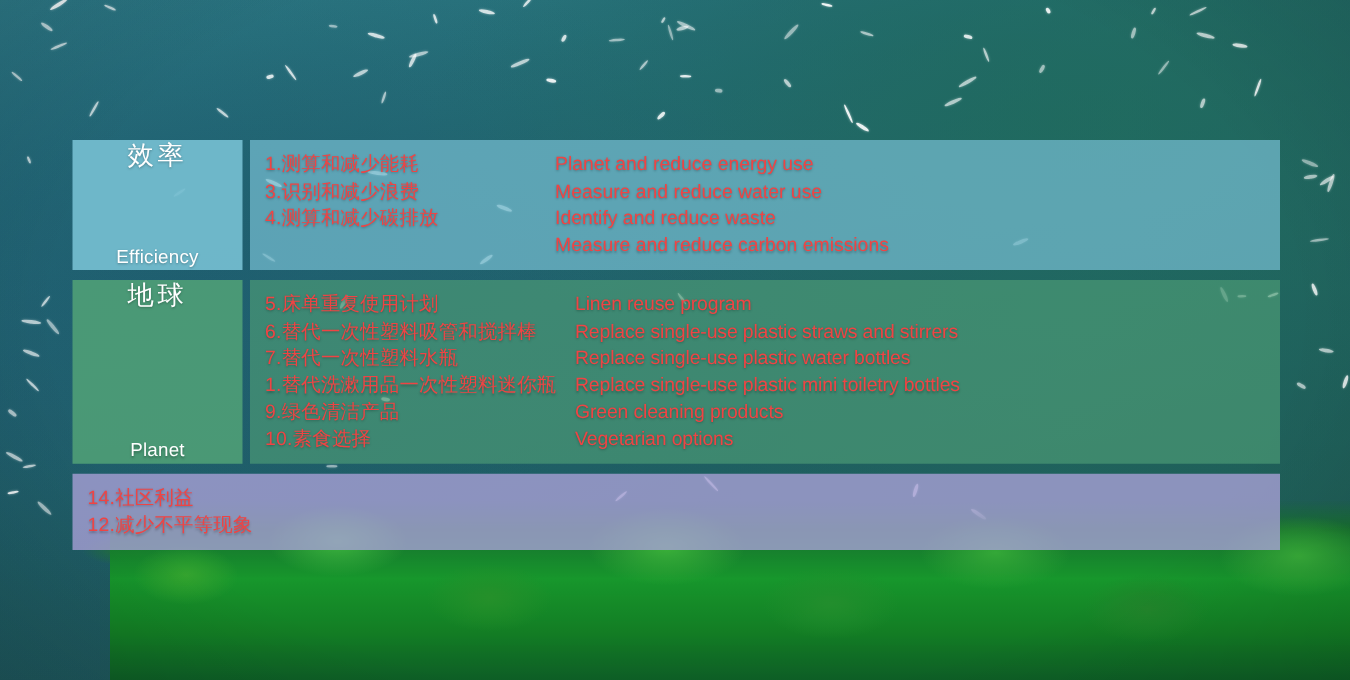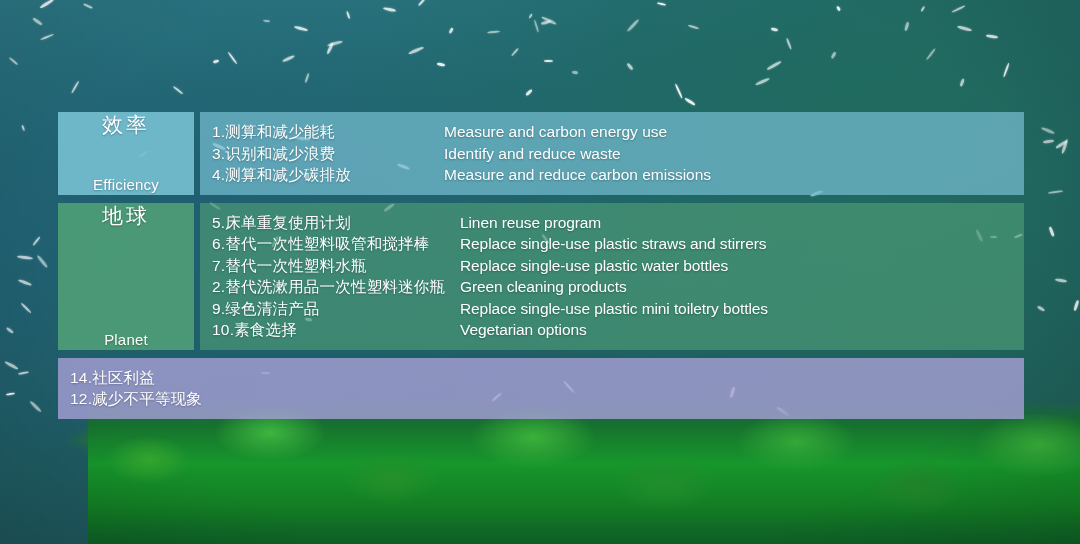--- a/index.html
+++ b/index.html
@@ -118,21 +118,21 @@
     padding: 9px 0 9px 12px;
   }
   .col-zh {
     width: 232px;
     flex: 0 0 232px;
   }
   .col-en {
     flex: 1 1 auto;
   }
   .line {
-    color: #ffffff;
+    color: #ef4444;
     font-size: 15.5px;
     line-height: 21.5px;
     white-space: nowrap;
     text-shadow: 0 1px 2px rgba(0,0,0,0.28);
   }
   .line.zh { letter-spacing: 0.2px; }
 
   
   .r-eff .cat-cell  { background: rgba(116,189,208,0.93); }
   .r-eff .items-cell{ background: rgba(116,189,208,0.72); }
@@ -266,47 +266,48 @@
         <div class="cat-zh">效率</div>
         <div class="cat-en">Efficiency</div>
       </div>
       <div class="items-cell">
         <div class="col-zh">
           <div class="line zh">1.测算和减少能耗</div>
           <div class="line zh">3.识别和减少浪费</div>
           <div class="line zh">4.测算和减少碳排放</div>
         </div>
         <div class="col-en">
-          <div class="line en">Measure and carbon energy use</div>
+          <div class="line en">Planet and reduce energy use</div>
+          <div class="line en">Measure and reduce water use</div>
           <div class="line en"> Identify and reduce waste</div>
           <div class="line en"> Measure and reduce carbon emissions</div>
         </div>
       </div>
     </div>
 
     <div class="row r-pla">
       <div class="cat-cell">
         <div class="cat-zh">地球</div>
         <div class="cat-en">Planet</div>
       </div>
       <div class="items-cell">
         <div class="col-zh">
           <div class="line zh">5.床单重复使用计划</div>
           <div class="line zh">6.替代一次性塑料吸管和搅拌棒</div>
           <div class="line zh">7.替代一次性塑料水瓶</div>
-          <div class="line zh">2.替代洗漱用品一次性塑料迷你瓶</div>
+          <div class="line zh">1.替代洗漱用品一次性塑料迷你瓶</div>
           <div class="line zh">9.绿色清洁产品</div>
           <div class="line zh">10.素食选择</div>
         </div>
         <div class="col-en">
           <div class="line en">Linen reuse program</div>
           <div class="line en">Replace single-use plastic straws and stirrers</div>
           <div class="line en"> Replace single-use plastic water bottles</div>
+          <div class="line en">Replace single-use plastic mini toiletry bottles</div>
           <div class="line en"> Green cleaning products</div>
-          <div class="line en">Replace single-use plastic mini toiletry bottles</div>
           <div class="line en"> Vegetarian options</div>
         </div>
       </div>
     </div>
 
     <div class="row r-peo">
       <div class="items-cell">
         <div class="col-zh">
           <div class="line zh">14.社区利益</div>
           <div class="line zh">12.减少不平等现象</div>

